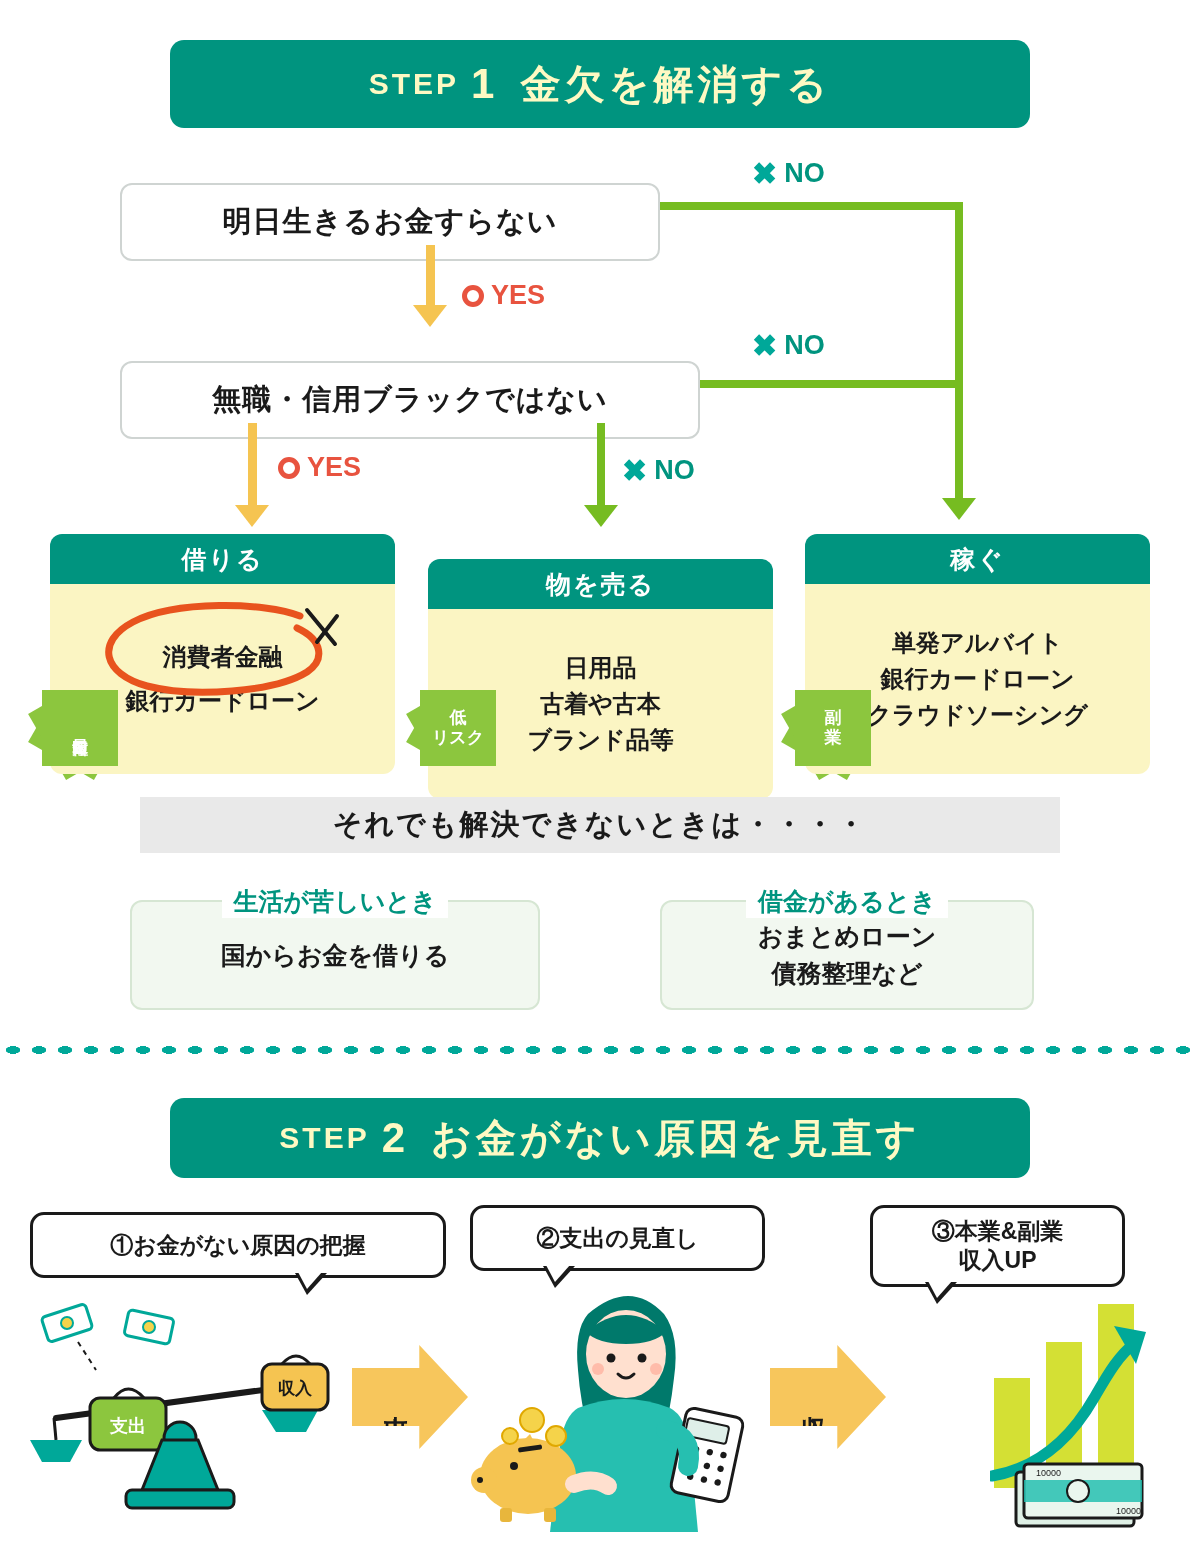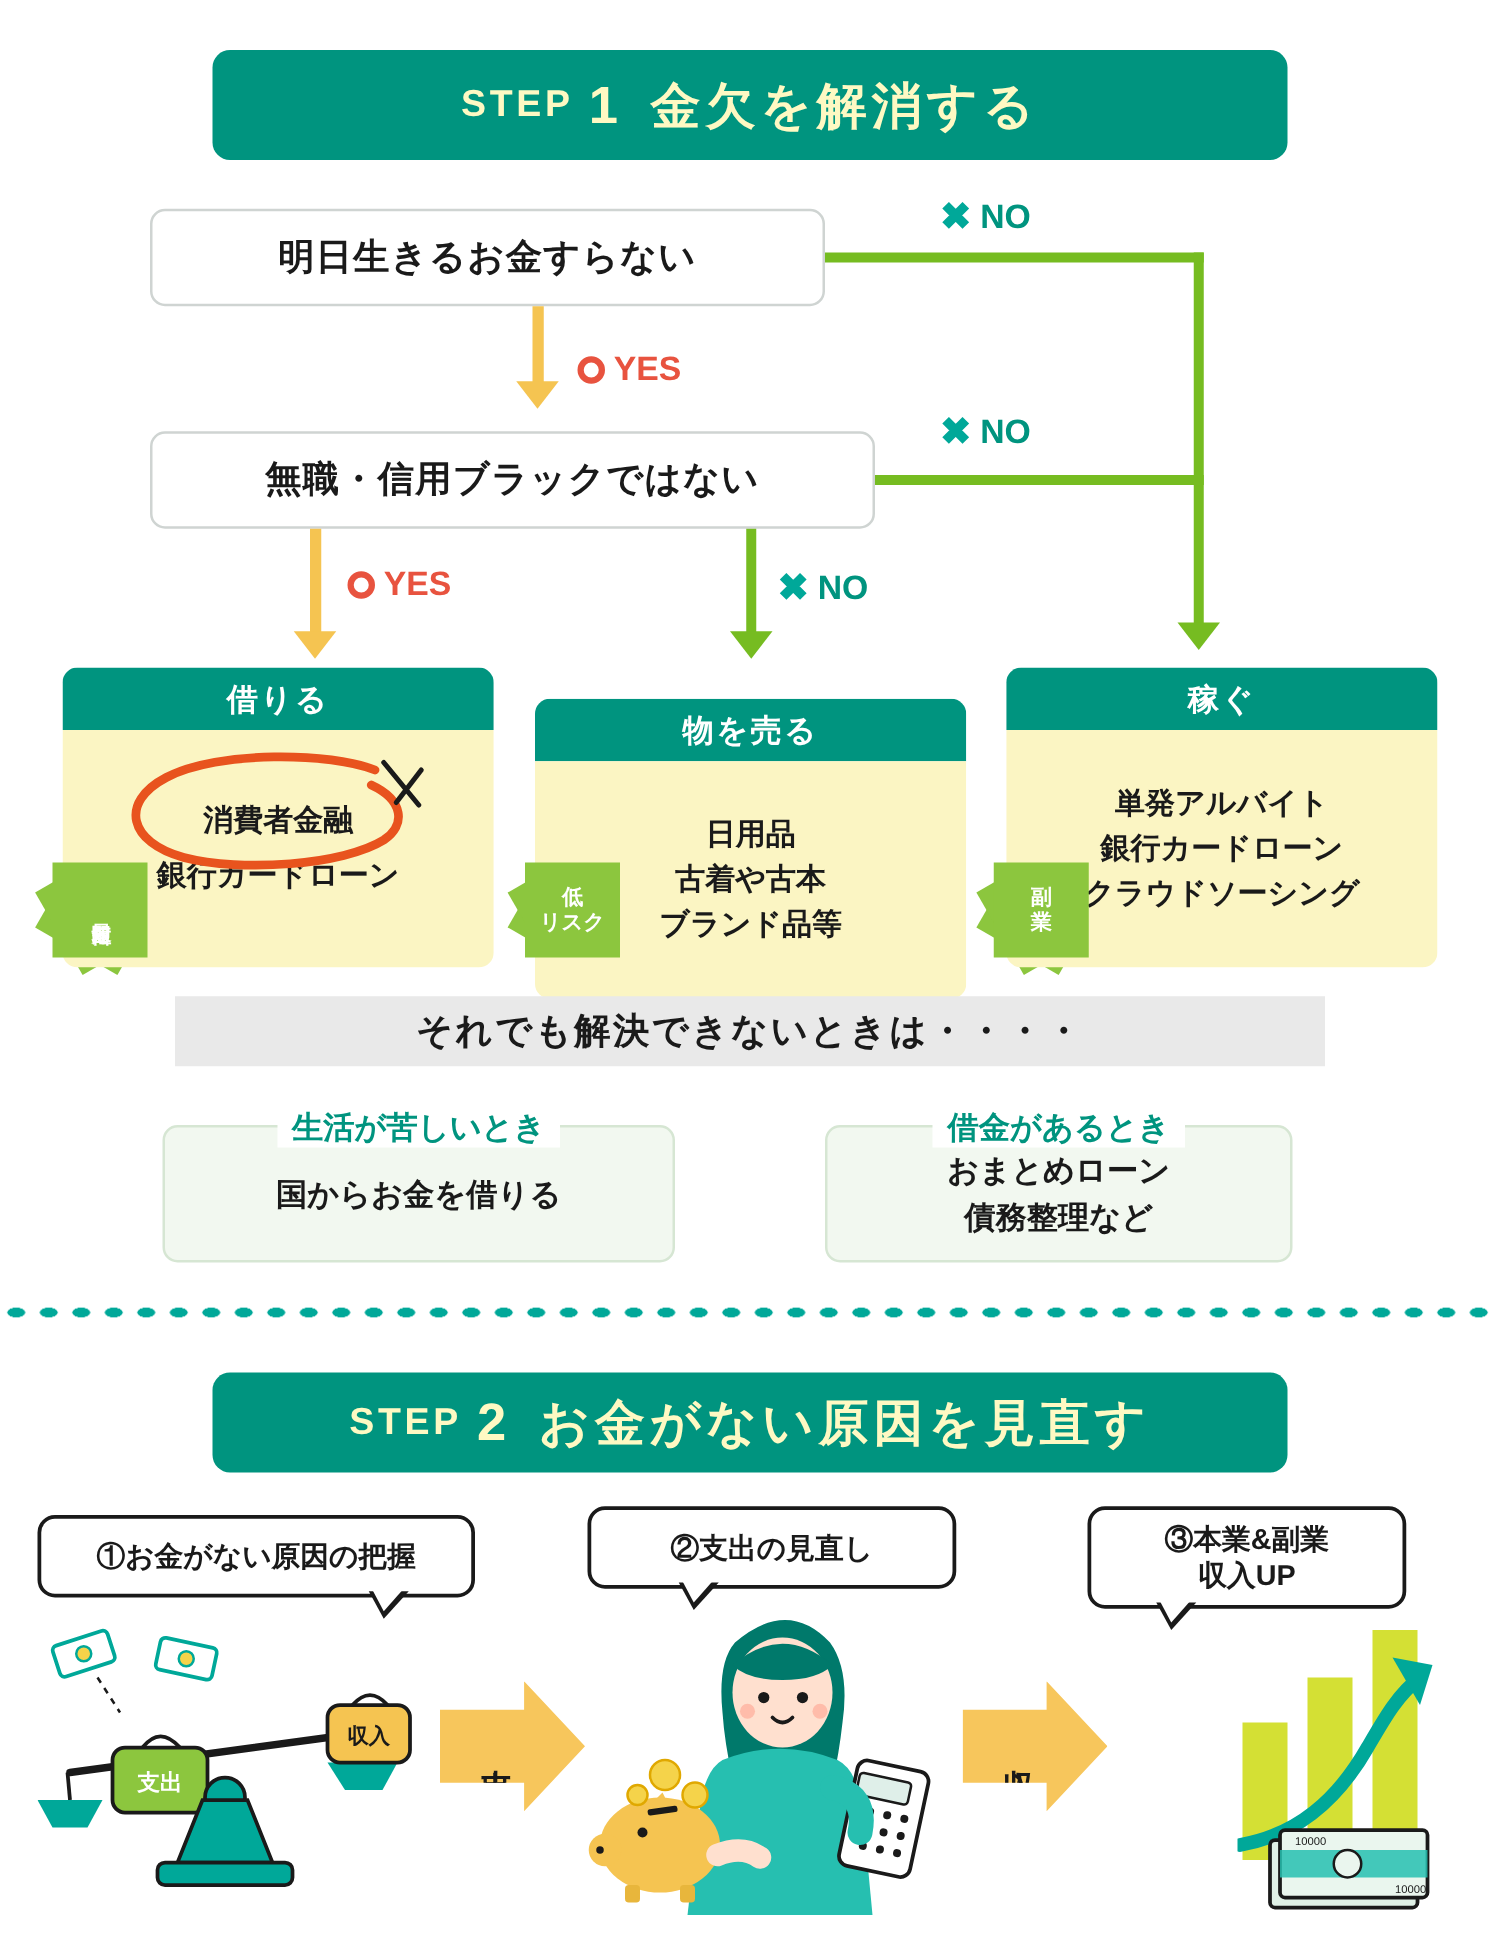--- a/index.html
+++ b/index.html
@@ -38,20 +38,21 @@
     background: #fff;
     border: 2px solid #cfd4d2;
     border-radius: 12px;
     display: flex;
     align-items: center;
     justify-content: center;
     font-size: 29px;
     font-weight: bold;
     color: #1a1a1a;
     letter-spacing: 1px;
+    margin-top: 16px;
   }
   #q1 { left: 120px; top: 167px; width: 540px; height: 78px; }
   #q2 { left: 120px; top: 345px; width: 580px; height: 78px; }
 
   
   .line { position: absolute; background: #f5c451; }
   .line.green { background: #76bc21; }
 
   .arrowhead {
     position: absolute;
@@ -236,21 +237,21 @@
   .bubble::before {
     content: "";
     position: absolute;
     bottom: -14px;
     width: 0; height: 0;
     border-left: 9px solid transparent;
     border-right: 15px solid transparent;
     border-top: 17px solid #fff;
     z-index: 2;
   }
-  #bubble1 { left: 30px; top: 1212px; width: 350px; height: 66px; }
+  #bubble1 { left: 30px; top: 1212px; width: 416px; height: 66px; }
   #bubble1::after { left: 262px; } #bubble1::before { left: 265px; }
   #bubble2 { left: 470px; top: 1205px; width: 295px; height: 66px; }
   #bubble2::after { left: 70px; } #bubble2::before { left: 73px; }
   #bubble3 { left: 870px; top: 1205px; width: 255px; height: 82px; }
   #bubble3::after { left: 52px; } #bubble3::before { left: 55px; }
 
   .flow-arrow {
     position: absolute;
     top: 1345px;
     width: 116px; height: 104px;

